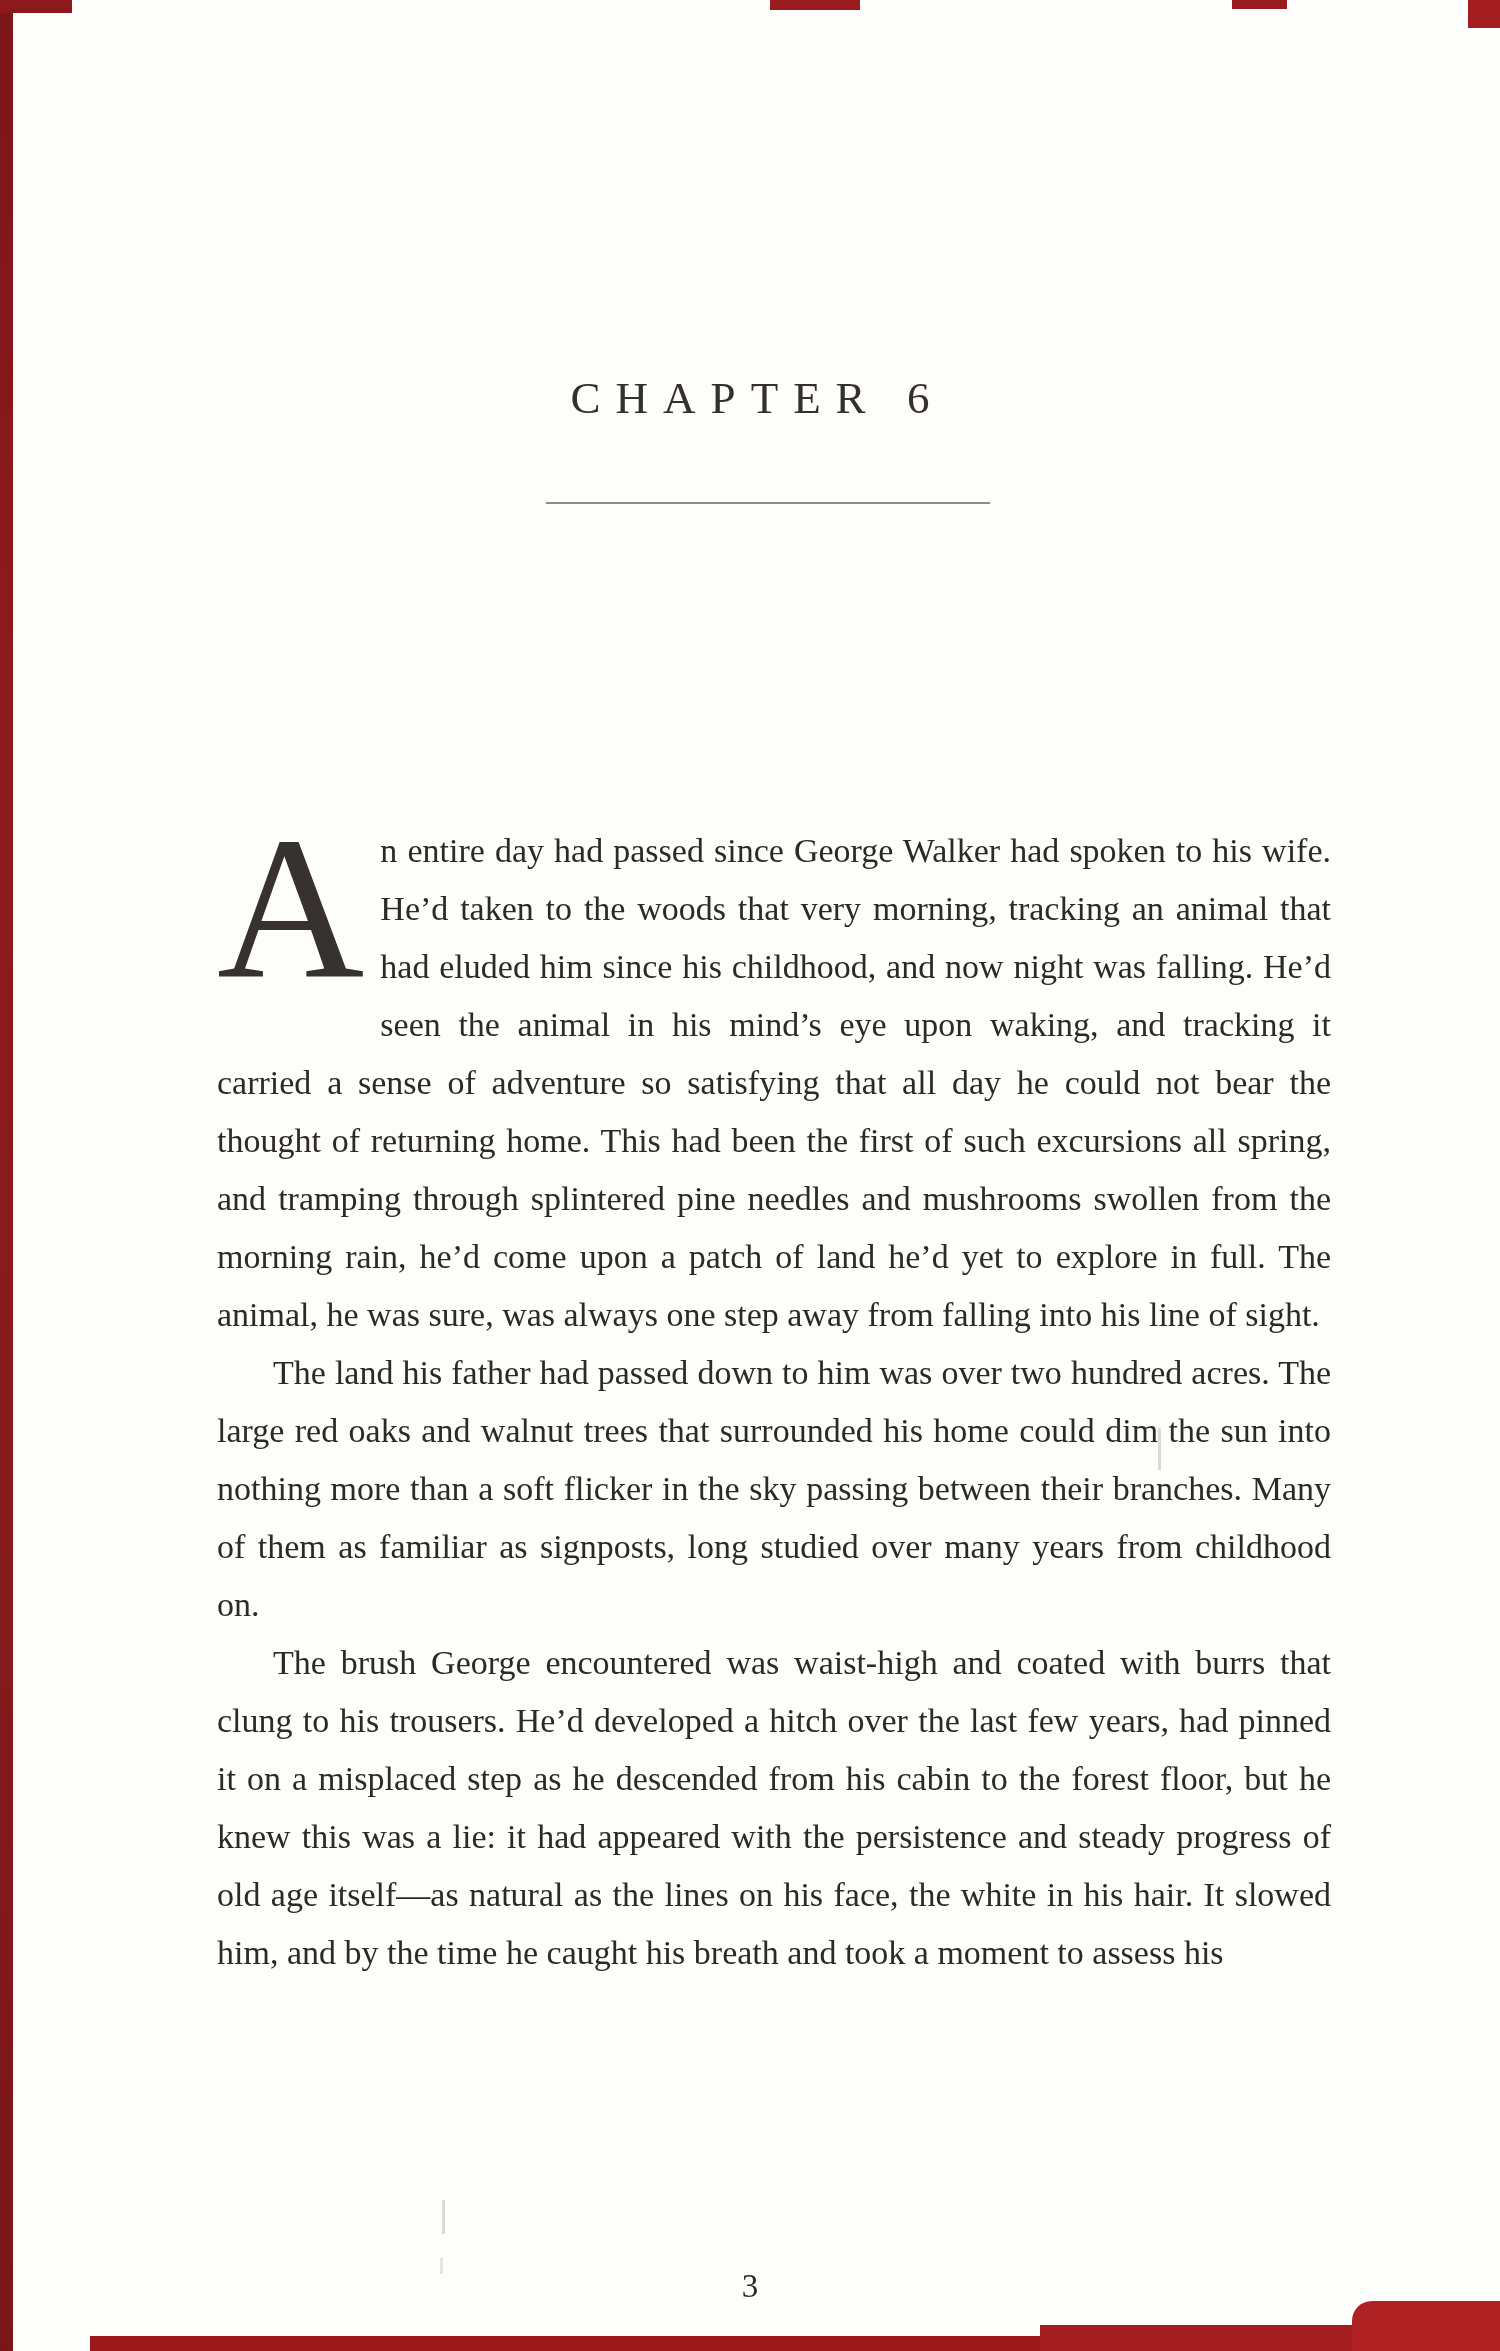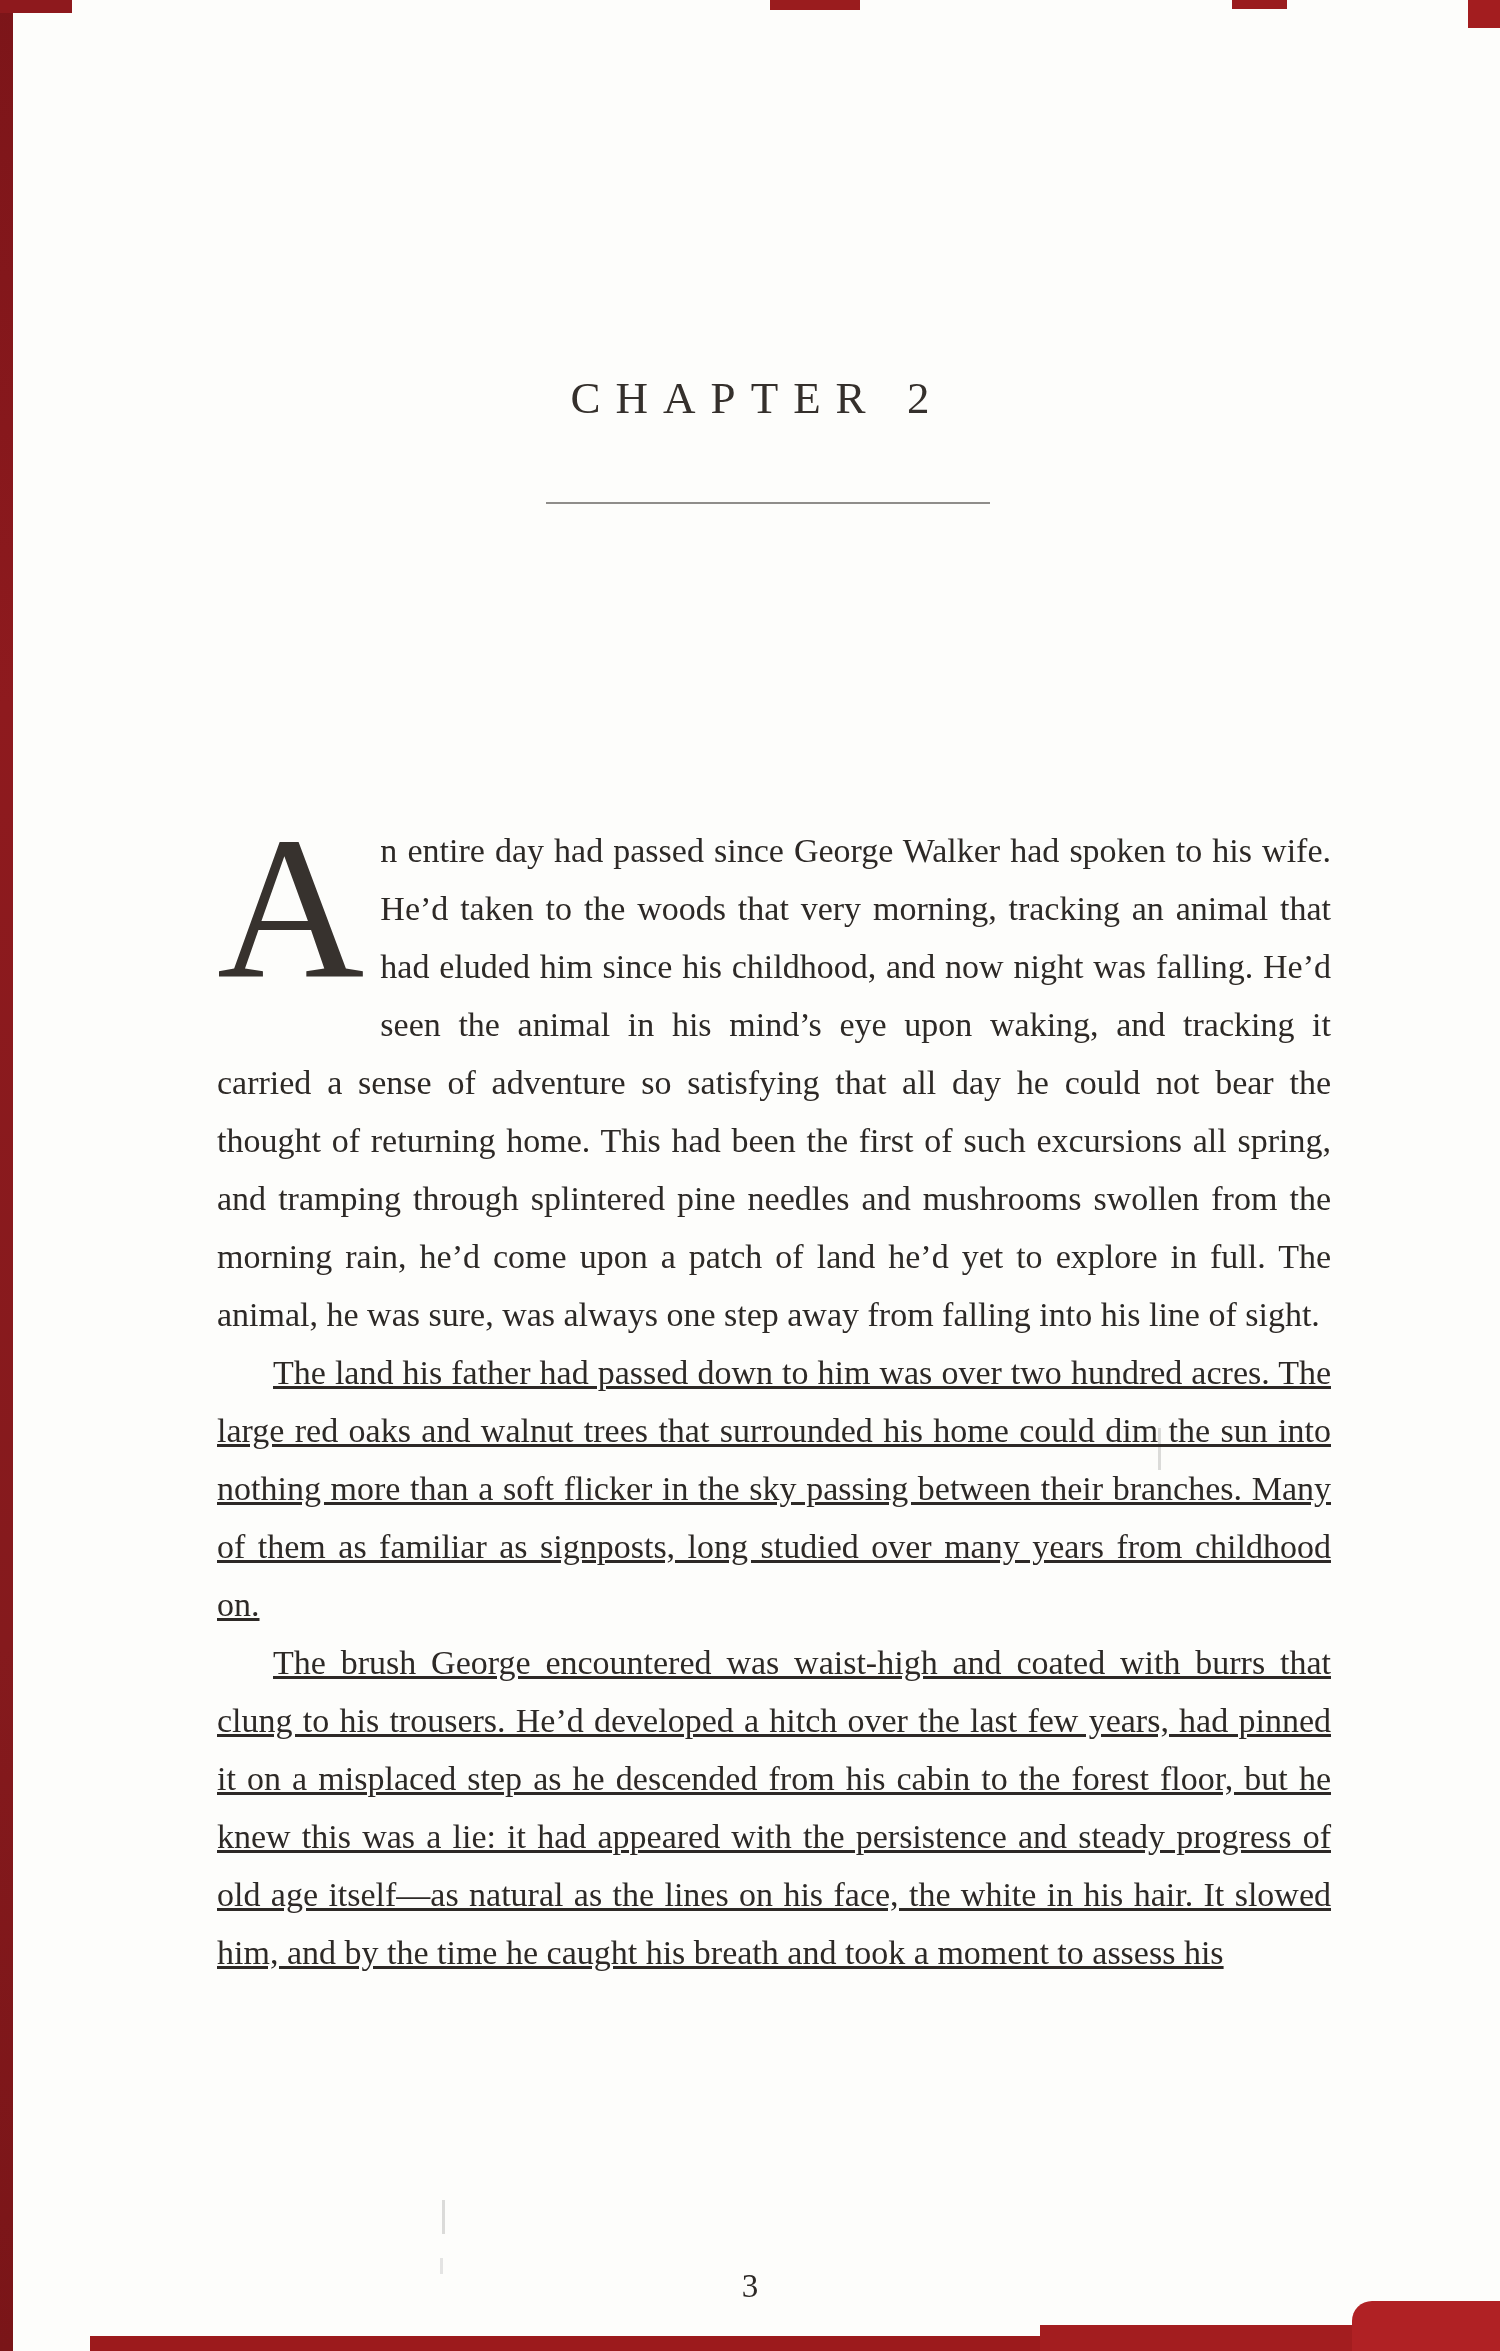--- a/index.html
+++ b/index.html
@@ -46,21 +46,21 @@
     position: absolute;
     top: 822px;
     left: 217px;
     width: 1114px;
     font-size: 34px;
     line-height: 58px;
     text-align: justify;
     color: #2d2926;
   }
   .para { margin: 0; }
-  .para.indent { text-indent: 56px; text-decoration: underline; }
+  .para.indent { text-indent: 56px; }
   .dropcap {
     float: left;
     font-size: 204px;
     line-height: 0.78;
     height: 170px;
     margin: 6px 16px 0 0;
     color: #37322e;
   }
 
   
@@ -113,21 +113,21 @@
   <div class="red mark-top-c"></div>
   <div class="red mark-top-right"></div>
   <div class="red edge-bottom"></div>
   <div class="red edge-bottom2"></div>
   <div class="red corner-br"></div>
 
   <div class="smudge smudge-a"></div>
   <div class="smudge smudge-b"></div>
   <div class="smudge smudge-c"></div>
 
-  <h1 class="chapter-title">CHAPTER 2</h1>
+  <h1 class="chapter-title">CHAPTER 6</h1>
   <hr class="title-rule">
 
   <section class="text-block">
     <p class="para"><span class="dropcap">A</span><span>n entire day had passed since George Walker had spoken to his wife. He’d taken to the woods that very morning, tracking an animal that had eluded him since his childhood, and now night was falling. He’d seen the animal in his mind’s eye upon waking, and tracking it carried a sense of adventure so satisfying that all day he could not bear the thought of returning home. This had been the first of such excursions all spring, and tramping through splintered pine needles and mushrooms swollen from the morning rain, he’d come upon a patch of land he’d yet to explore in full. The animal, he was sure, was always one step away from falling into his line of sight.</span></p>
     <p class="para indent">The land his father had passed down to him was over two hundred acres. The large red oaks and walnut trees that surrounded his home could dim the sun into nothing more than a soft flicker in the sky passing between their branches. Many of them as familiar as signposts, long studied over many years from childhood on.</p>
     <p class="para indent">The brush George encountered was waist-high and coated with burrs that clung to his trousers. He’d developed a hitch over the last few years, had pinned it on a misplaced step as he descended from his cabin to the forest floor, but he knew this was a lie: it had appeared with the persistence and steady progress of old age itself—as natural as the lines on his face, the white in his hair. It slowed him, and by the time he caught his breath and took a moment to assess his</p>
   </section>
 
   <div class="page-number">3</div>
 

